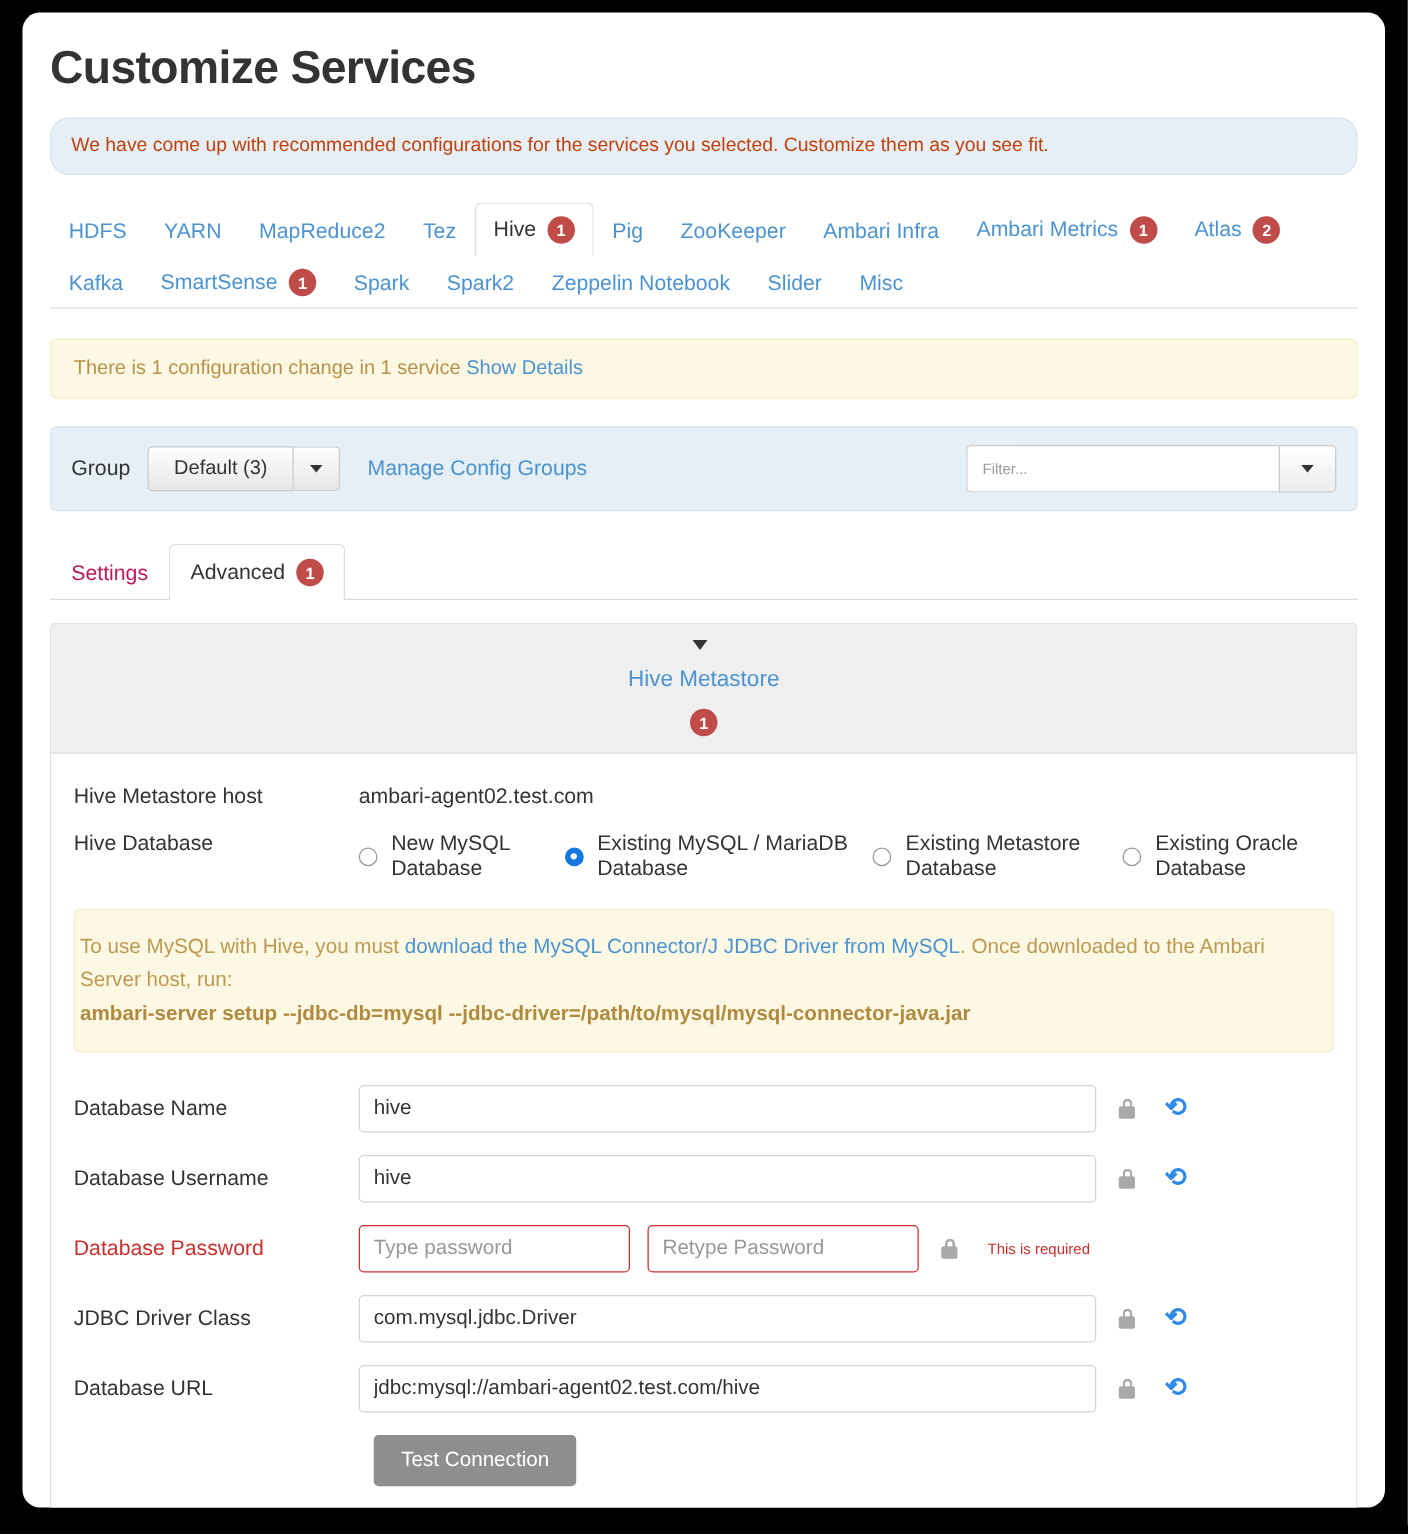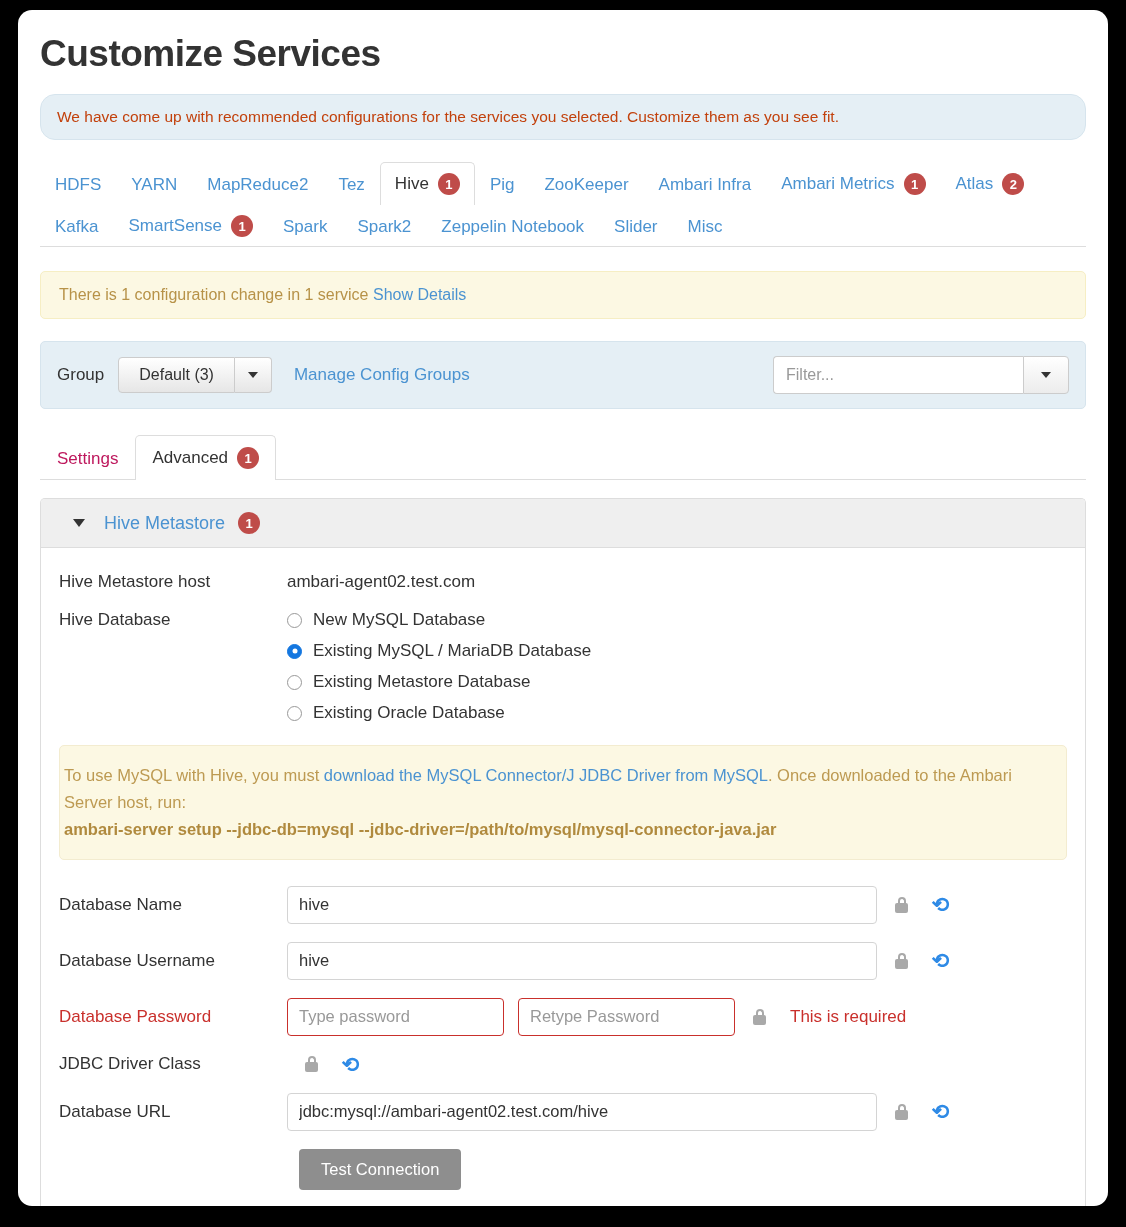--- a/index.html
+++ b/index.html
@@ -163,21 +163,21 @@
     text-decoration: none;
     cursor: pointer;
   }
   .filter-wrap {
     margin-left: auto;
     display: inline-flex;
   }
   .filter-input {
     width: 250px;
     padding: 9px 12px;
-    font-size: 16px;
+    font-size: 12px;
     color: #333333;
     border: 1px solid #cccccc;
     border-right: none;
     border-radius: 4px 0 0 4px;
     outline: none;
     background: #ffffff;
     box-sizing: border-box;
     height: 38px;
   }
   .filter-input::placeholder { color: #999999; }
@@ -227,25 +227,26 @@
     margin: 18px 22px 0 22px;
     border: 1px solid #dddddd;
     border-radius: 5px 5px 0 0;
     border-bottom: none;
     background: #ffffff;
     overflow: hidden;
   }
   .panel-head {
     background: #efefef;
     border-bottom: 1px solid #dddddd;
-    padding: 13px 32px;
+    padding: 13px 5px;
     display: flex;
     align-items: center;
     gap: 13px;
     cursor: pointer;
+    flex-direction: column;
   }
   .tri-down {
     width: 0; height: 0;
     border-left: 6px solid transparent;
     border-right: 6px solid transparent;
     border-top: 8px solid #333333;
     margin-right: 6px;
   }
   .panel-title {
     font-size: 18px;
@@ -268,21 +269,21 @@
     color: #333333;
     padding-right: 12px;
     box-sizing: border-box;
   }
   .flabel.error { color: #c9302c; }
   .fstatic {
     font-size: 17px;
     color: #333333;
   }
 
-  .radio-list { display: flex; flex-direction: column; gap: 11px; }
+  .radio-list { display: flex; flex-direction: row; gap: 11px; }
   .radio-item { display: flex; align-items: center; gap: 11px; cursor: pointer; }
   .radio-dot {
     width: 15px; height: 15px;
     border-radius: 50%;
     border: 1px solid #999999;
     background: #ffffff;
     box-sizing: border-box;
     flex: 0 0 15px;
     position: relative;
   }
@@ -364,21 +365,21 @@
     font-size: 21px;
     color: #2e8ae6;
     cursor: pointer;
     line-height: 1;
     font-weight: bold;
     display: inline-block;
     transform: scaleX(-1);
   }
   .req-msg {
     margin-left: 24px;
-    font-size: 17px;
+    font-size: 12px;
     color: #c9302c;
   }
   .gap-2 { margin-left: 14px; }
 
   .test-btn {
     margin-left: 240px;
     background: #8e8e8e;
     color: #ffffff;
     border: none;
     border-radius: 4px;
@@ -549,20 +550,21 @@
       <div class="frow">
         <div class="flabel error">Database Password</div>
         <input class="text-input half err" type="password" placeholder="Type password" style="">
         <input class="text-input half err gap-2" type="password" placeholder="Retype Password" style="">
         <span class="lock-icon"></span>
         <span class="req-msg">This is required</span>
       </div>
 
       <div class="frow">
         <div class="flabel">JDBC Driver Class</div>
+        <input class="text-input wide" type="text" value="com.mysql.jdbc.Driver" style="">
         <span class="lock-icon"></span>
         <span class="revert-icon">⟳</span>
       </div>
 
       <div class="frow">
         <div class="flabel">Database URL</div>
         <input class="text-input wide" type="text" value="jdbc:mysql://ambari-agent02.test.com/hive" style="">
         <span class="lock-icon"></span>
         <span class="revert-icon">⟳</span>
       </div>

